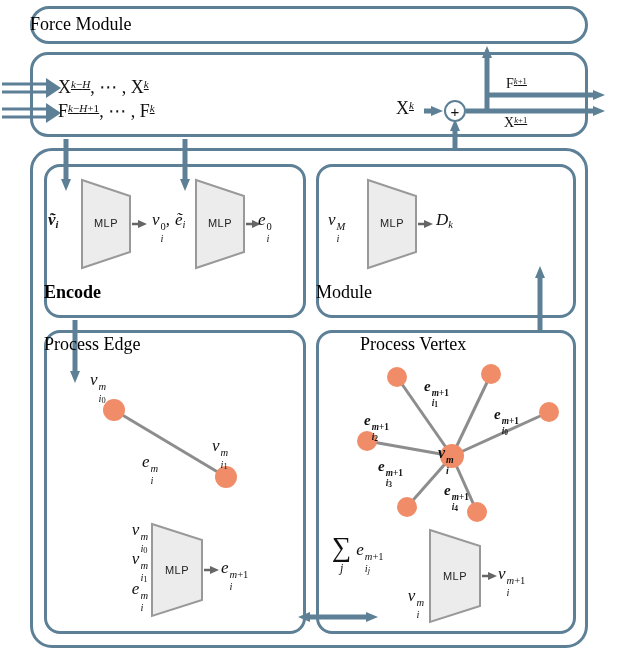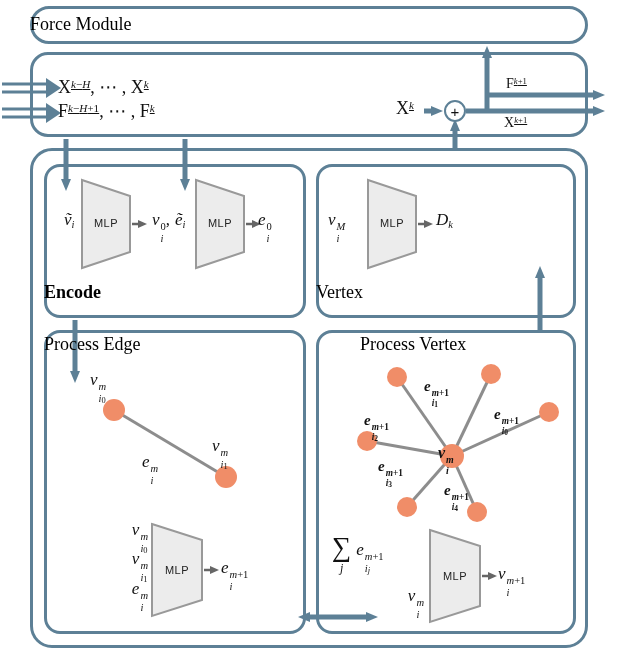--- a/index.html
+++ b/index.html
@@ -107,41 +107,41 @@
 
   <div class="title" style="left:30px;top:14px;width:558px;">Force Module</div>
 
   <div class="math" style="left:58px;top:76px;font-size:18px;">X<sup><i>k</i>−<i>H</i></sup>, ⋯ , X<sup><i>k</i></sup></div>
   <div class="math" style="left:58px;top:100px;font-size:18px;">F<sup><i>k</i>−<i>H</i>+1</sup>, ⋯ , F<sup><i>k</i></sup></div>
   <div class="math" style="left:396px;top:98px;font-size:18px;">X<sup><i>k</i></sup></div>
   <div class="plus">+</div>
   <div class="math small" style="left:506px;top:76px;">F<sup><i>k</i>+1</sup></div>
   <div class="math small" style="left:498px;top:115px;margin-left:6px;">X<sup><i>k</i>+1</sup></div>
 
-  <div class="math" style="left:64px;top:210px;"><i>ṽ</i><sub><i>i</i></sub></div>
+  <div class="math" style="left:48px;top:210px;font-weight:bold;"><i>ṽ</i><sub><i>i</i></sub></div>
   <div class="mlp" style="left:82px;top:217px;width:48px;">MLP</div>
   <div class="math" style="left:152px;top:210px;"><i>v</i><span class="ss">
         <span>0</span>
         <span><i>i</i></span>
       </span>,</div>
   <div class="math" style="left:175px;top:210px;"><i>ẽ</i><sub><i>i</i></sub></div>
   <div class="mlp" style="left:196px;top:217px;width:48px;">MLP</div>
   <div class="math" style="left:258px;top:210px;"><i>e</i><span class="ss">
         <span>0</span>
         <span><i>i</i></span>
       </span></div>
   <div class="title" style="left:44px;top:282px;width:262px;font-weight:bold;">Encode</div>
 
   <div class="math" style="left:328px;top:210px;"><i>v</i><span class="ss">
         <span><i>M</i></span>
         <span><i>i</i></span>
       </span></div>
   <div class="mlp" style="left:368px;top:217px;width:48px;">MLP</div>
   <div class="math" style="left:436px;top:210px;"><i>D</i><sub><i>k</i></sub></div>
-  <div class="title" style="left:316px;top:282px;width:260px;">Vertex</div>
+  <div class="title" style="left:316px;top:282px;width:260px;">Module</div>
 
   <div class="title" style="left:44px;top:334px;width:262px;">Process Edge</div>
   <div class="math" style="left:90px;top:370px;"><i>v</i><span class="ss">
         <span><i>m</i></span>
         <span><i>i</i><sub>0</sub></span>
       </span></div>
   <div class="math" style="left:212px;top:436px;"><i>v</i><span class="ss">
         <span><i>m</i></span>
         <span><i>i</i><sub>1</sub></span>
       </span></div>

